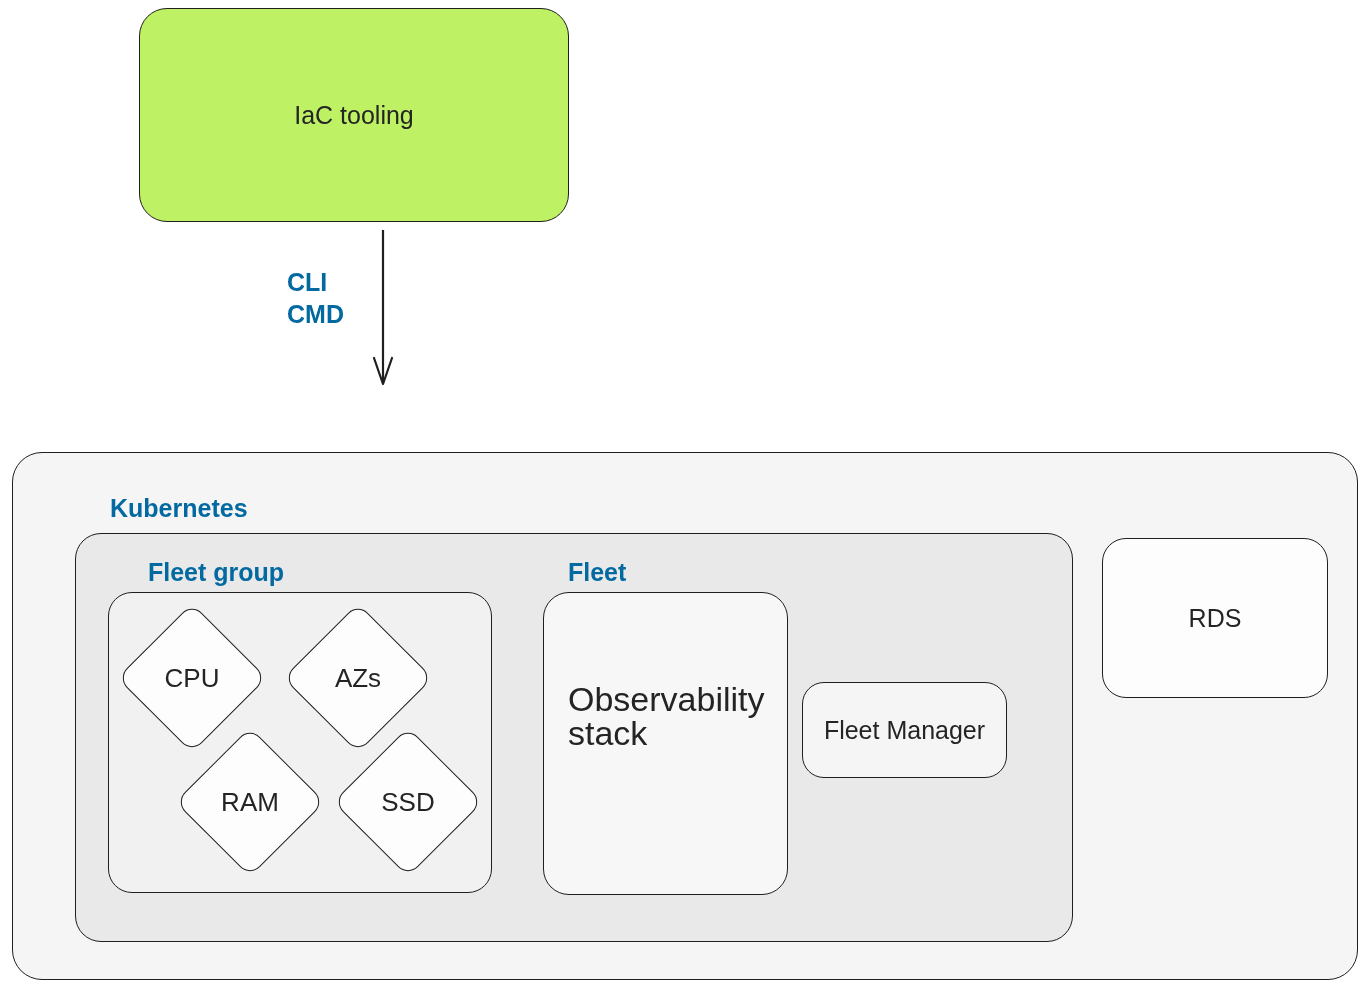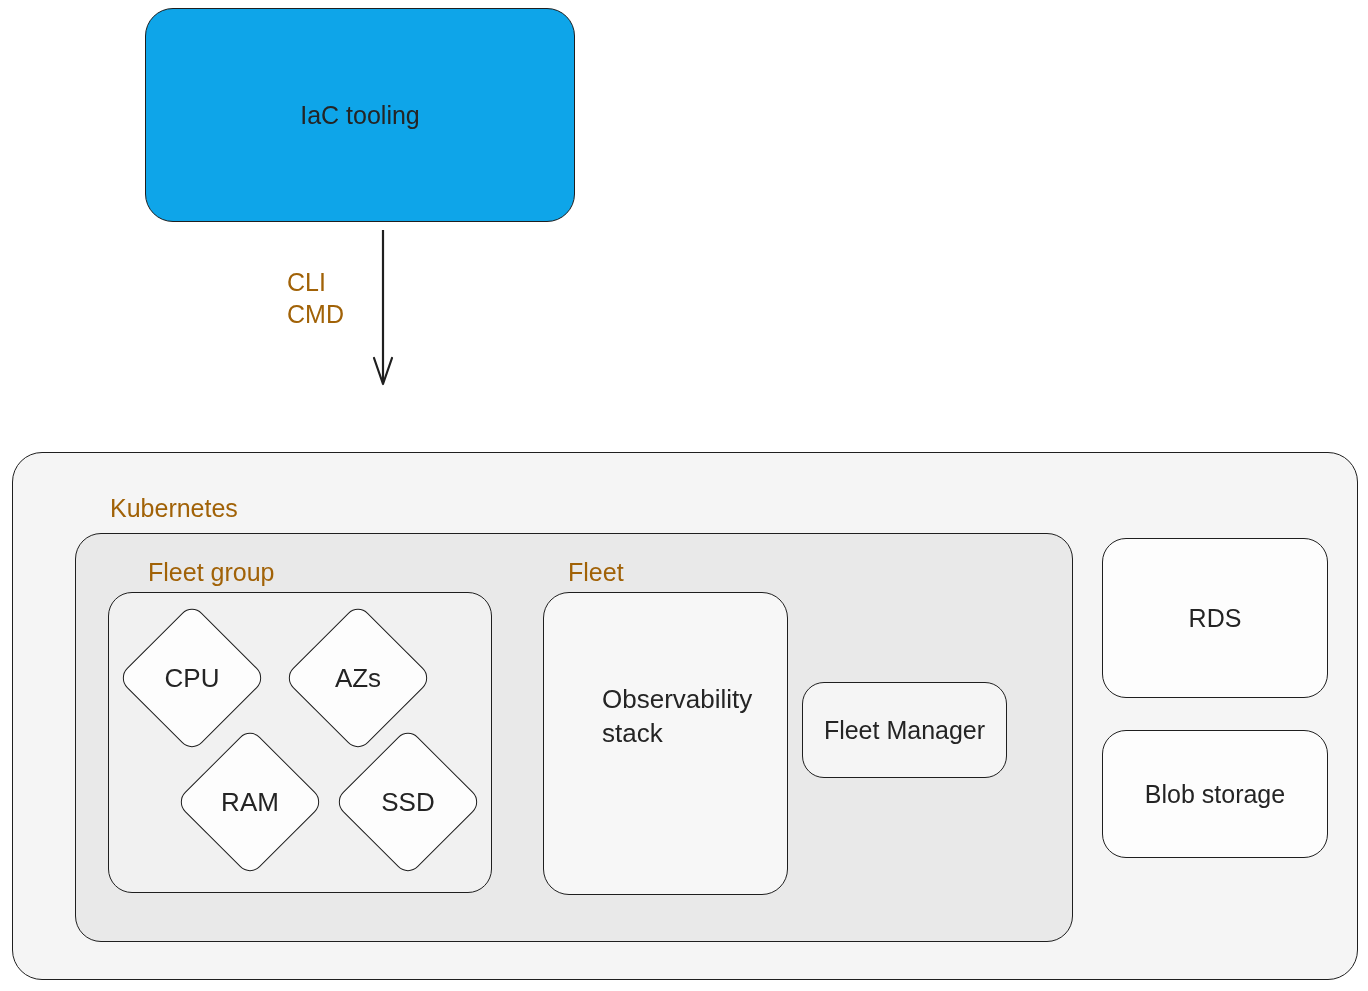--- a/index.html
+++ b/index.html
@@ -17,35 +17,35 @@
     overflow: hidden;
   }
   .box {
     position: absolute;
     border: 1.6px solid #1f1f1f;
     box-sizing: border-box;
   }
   .label {
     position: absolute;
     font-size: 25px;
-    font-weight: 400;
-    color: #a16207;
+    font-weight: 700;
+    color: #0369a1;
     white-space: nowrap;
   }
   .center-flex {
     display: flex;
     align-items: center;
     justify-content: center;
   }
   
   .iac-box {
-    left: 145px; top: 8px;
+    left: 139px; top: 8px;
     width: 430px; height: 214px;
     border-radius: 28px;
-    background: #0ea5e9;
+    background: #bef264;
     font-size: 25px; font-weight: 500;
   }
   
   .arrow-svg {
     position: absolute;
     left: 360px; top: 222px;
     width: 50px; height: 173px;
   }
   .arrow-label {
     left: 287px; top: 266px;
@@ -110,24 +110,23 @@
   .argocd-box {
     left: 543px; top: 592px;
     width: 245px; height: 303px;
     border-radius: 26px;
     background: #f7f7f7;
   }
   .argocd-box-label {
     position: absolute;
     left: 568px; top: 682px;
     width: 195px;
-    font-size: 26px;
+    font-size: 34px;
     font-weight: 500;
     line-height: 34px;
-    margin-left: 34px;
   }
   .fleet-box {
     left: 802px; top: 682px;
     width: 205px; height: 96px;
     border-radius: 22px;
     background: #f5f5f5;
     font-size: 25px; font-weight: 500;
   }
   .rds-box {
     left: 1102px; top: 538px;
@@ -188,17 +187,14 @@
   <div class="argocd-box-label">Observability stack</div>
 
   <div class="box fleet-box center-flex">
     <span>Fleet Manager</span>
   </div>
 
   <div class="box rds-box center-flex">
     <span>RDS</span>
   </div>
 
-  <div class="box blob-box center-flex">
-    <span>Blob storage</span>
-  </div>
 
 </div>
 
 </body></html>

